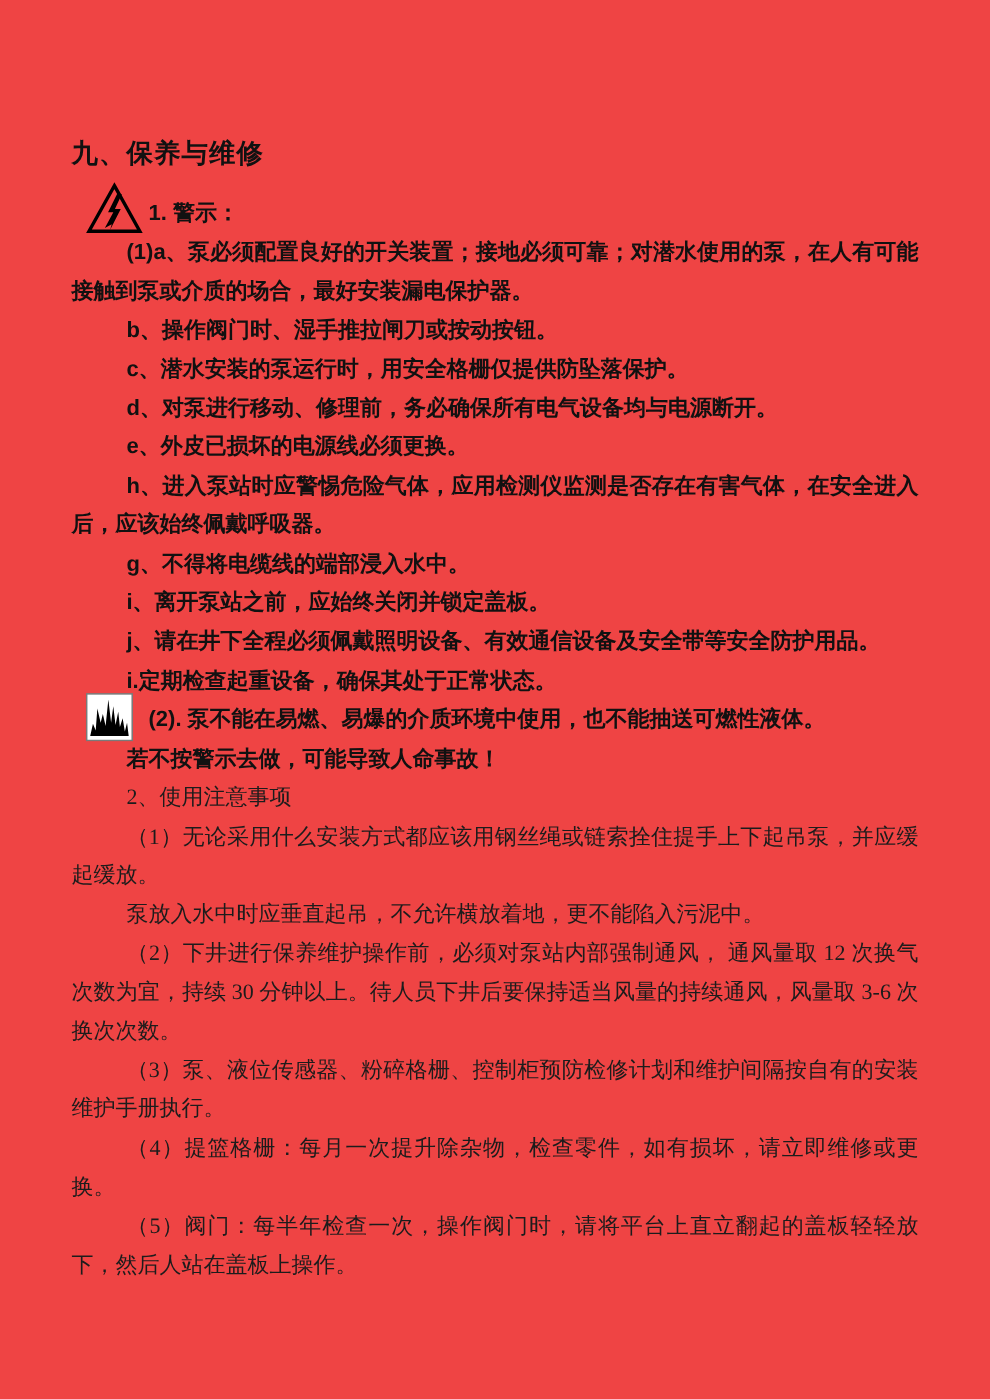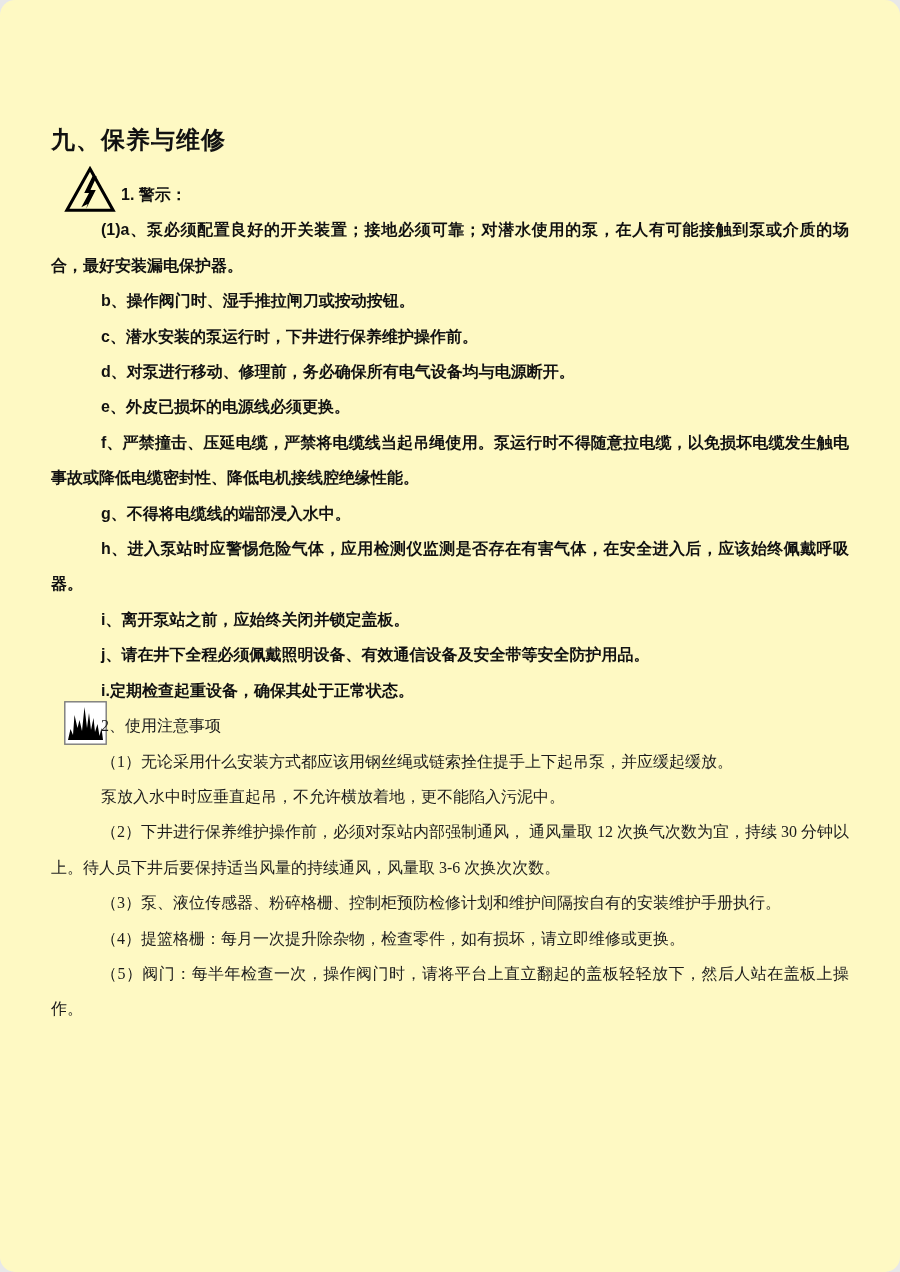--- a/index.html
+++ b/index.html
@@ -1,42 +1,41 @@
 <!DOCTYPE html>
 <html><head>
 <meta charset="utf-8">
 <style>
   html, body { margin: 0; padding: 0; background: #e8e8e8; }
   .page {
     position: relative;
     width: 900px;
     height: 1272px;
     margin: 0 auto;
-    background: #fef9c3;
+    background: #ef4444;
     color: #111111;
     box-sizing: border-box;
-    padding: 0 51px;
+    padding: 0 65px;
     overflow: hidden;
     font-family: "Liberation Serif", serif;
-    border-radius: 15px;
   }
   .title {
     margin: 0;
     padding-top: 127px;
     font-size: 24px;
     line-height: 26px;
     font-weight: 700;
     font-family: "Liberation Sans", sans-serif;
     letter-spacing: 1px;
   }
   .content { margin-top: 24px; }
   .para {
     position: relative;
     margin: 0;
-    font-size: 16px;
+    font-size: 20px;
     line-height: 35.4px;
     text-align: justify;
   }
   .para.b { font-weight: 700; font-family: "Liberation Sans", sans-serif; }
   .para.n { font-weight: 400; font-family: "Liberation Serif", serif; color: #1c1c1c; }
   .ti50 { text-indent: 50px; }
   .ti55 { text-indent: 55px; }
   .ti70 { text-indent: 70px; }
   .icon-wrap {
     position: absolute;
@@ -64,41 +63,38 @@
 
   <div class="para b ti50">
     <span class="para-text">(1)a、泵必须配置良好的开关装置；接地必须可靠；对潜水使用的泵，在人有可能接触到泵或介质的场合，最好安装漏电保护器。</span>
   </div>
 
   <div class="para b ti50">
     <span class="para-text">b、操作阀门时、湿手推拉闸刀或按动按钮。</span>
   </div>
 
   <div class="para b ti50">
-    <span class="para-text">c、潜水安装的泵运行时，下井进行保养维护操作前。</span>
+    <span class="para-text">c、潜水安装的泵运行时，用安全格栅仅提供防坠落保护。</span>
   </div>
 
   <div class="para b ti50">
     <span class="para-text">d、对泵进行移动、修理前，务必确保所有电气设备均与电源断开。</span>
   </div>
 
   <div class="para b ti50">
     <span class="para-text">e、外皮已损坏的电源线必须更换。</span>
   </div>
 
+
   <div class="para b ti50">
-    <span class="para-text">f、严禁撞击、压延电缆，严禁将电缆线当起吊绳使用。泵运行时不得随意拉电缆，以免损坏电缆发生触电事故或降低电缆密封性、降低电机接线腔绝缘性能。</span>
+    <span class="para-text">h、进入泵站时应警惕危险气体，应用检测仪监测是否存在有害气体，在安全进入后，应该始终佩戴呼吸器。</span>
   </div>
 
   <div class="para b ti50">
     <span class="para-text">g、不得将电缆线的端部浸入水中。</span>
-  </div>
-
-  <div class="para b ti50">
-    <span class="para-text">h、进入泵站时应警惕危险气体，应用检测仪监测是否存在有害气体，在安全进入后，应该始终佩戴呼吸器。</span>
   </div>
 
   <div class="para b ti50">
     <span class="para-text">i、离开泵站之前，应始终关闭并锁定盖板。</span>
   </div>
 
   <div class="para b ti50">
     <span class="para-text">j、请在井下全程必须佩戴照明设备、有效通信设备及安全带等安全防护用品。</span>
   </div>
 
@@ -106,22 +102,26 @@
   <div class="para b ti50">
     <span class="para-text">i.定期检查起重设备，确保其处于正常状态。</span>
   </div>
 
   <div class="para b ti70"><span class="icon-wrap icon-explosion">
           <svg viewBox="0 0 43 44" xmlns="http://www.w3.org/2000/svg">
             <rect x="0.8" y="0.8" width="41.4" height="42.4" fill="#ffffff" stroke="#7a7a7a" stroke-width="1.4"></rect>
             <path d="M4 39 L6.5 28 L9 34 L10.5 14 L13.5 27 L15.5 19 L18 30 L20.5 6 L23 27 L25 12 L27 29 L29.5 17 L31 31 L33.5 23 L35.5 35 L37.5 27 L39 39 Z" fill="#000000"></path>
           </svg>
         </span>
+    <span class="para-text">(2). 泵不能在易燃、易爆的介质环境中使用，也不能抽送可燃性液体。</span>
   </div>
 
+  <div class="para b ti50">
+    <span class="para-text">若不按警示去做，可能导致人命事故！</span>
+  </div>
 
   <div class="para n ti50">
     <span class="para-text">2、使用注意事项</span>
   </div>
 
   <div class="para n ti50">
     <span class="para-text">（1）无论采用什么安装方式都应该用钢丝绳或链索拴住提手上下起吊泵，并应缓起缓放。</span>
   </div>
 
   <div class="para n ti50">

